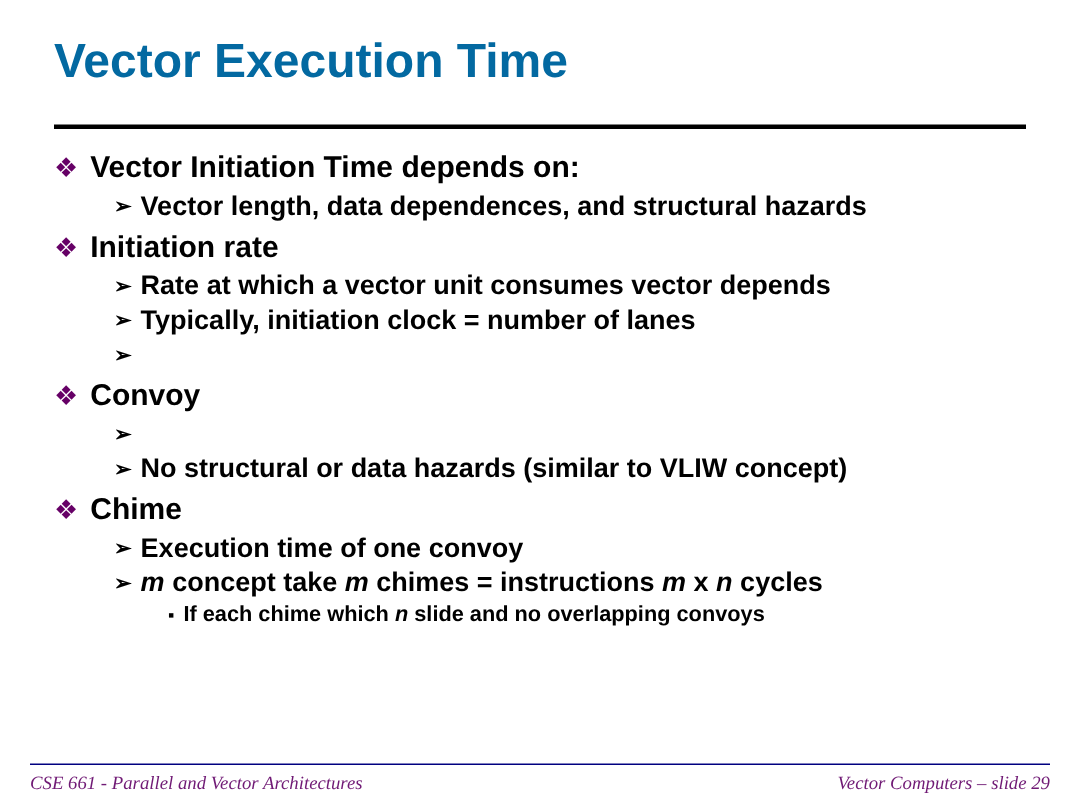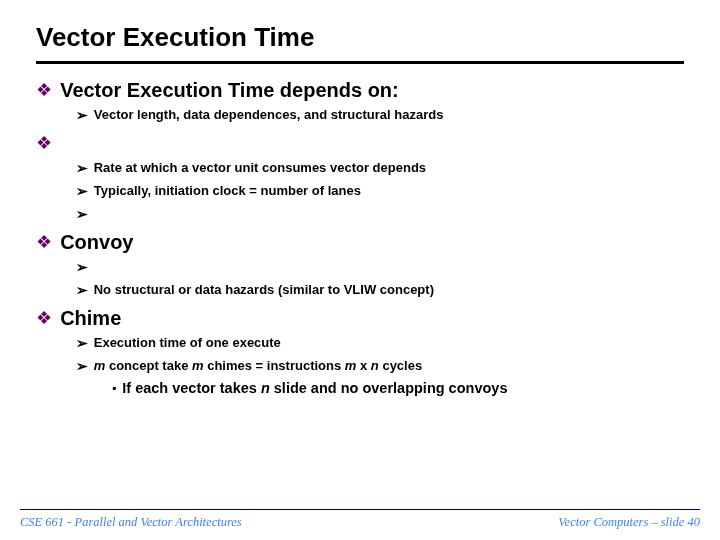--- a/index.html
+++ b/index.html
@@ -1,51 +1,52 @@
 <!DOCTYPE html>
 <html><head>
 <meta charset="utf-8">
 <style>
   * { margin: 0; padding: 0; box-sizing: border-box; }
   html, body { width: 720px; height: 540px; background: #fff; font-family: Arial, Helvetica, sans-serif; }
   .slide { width: 720px; height: 540px; position: relative; padding: 22px 36px 0 36px; }
-  .title { color: #000000; font-weight: bold; font-size: 26px; padding-bottom: 8px; border-bottom: 3px solid #000; margin-bottom: 14px; }
+  .title { color: #0369a1; font-weight: bold; font-size: 32px; padding-bottom: 24px; border-bottom: 3px solid #000; margin-bottom: 14px; }
   .body { color: #000; }
   .lvl1 { margin: 6px 0 2px 0; display: flex; }
   .lvl1 .bullet { color: #660066; font-size: 18px; margin-right: 8px; line-height: 24px; }
   .lvl1 .text { font-weight: bold; font-size: 20px; line-height: 24px; }
   .lvl2 { margin: 3px 0 3px 40px; display: flex; }
   .lvl2 .bullet { color: #000; font-size: 14px; margin-right: 6px; line-height: 20px; font-weight: bold; }
-  .lvl2 .text { font-weight: bold; font-size: 13px; line-height: 20px; }
+  .lvl2 .text { font-weight: bold; font-size: 18px; line-height: 20px; }
   .lvl3 { margin: 3px 0 3px 76px; display: flex; }
   .lvl3 .bullet { color: #000; font-size: 12px; margin-right: 6px; line-height: 18px; }
   .lvl3 .text { font-weight: bold; font-size: 14.5px; line-height: 18px; }
   .em { font-style: italic; }
-  .footer { position: absolute; bottom: 10px; left: 0; width: 100%; padding: 0 20px; display: flex; justify-content: space-between; color: #3b82f6; font-style: italic; font-family: "Times New Roman", Times, serif; font-size: 12.5px; }
+  .footer { position: absolute; bottom: 10px; left: 0; width: 100%; padding: 0 20px; display: flex; justify-content: space-between; color: #701a75; font-style: italic; font-family: "Times New Roman", Times, serif; font-size: 12.5px; }
   .footer-line { position: absolute; bottom: 30px; left: 20px; right: 20px; height: 0; border-top: 1px solid #000080; }
 </style>
 </head>
 <body>
 
 <div class="slide">
   <div class="title">Vector Execution Time</div>
 
   <div class="body">
 
     <div class="lvl1">
       <span class="bullet">❖</span>
-      <span class="text">Vector Execution Time depends on:</span>
+      <span class="text">Vector Initiation Time depends on:</span>
     </div>
     <div class="lvl2">
       <span class="bullet">➢</span>
       <span class="text">Vector length, data dependences, and structural hazards</span>
     </div>
 
     <div class="lvl1">
       <span class="bullet">❖</span>
+      <span class="text">Initiation rate</span>
     </div>
     <div class="lvl2">
       <span class="bullet">➢</span>
       <span class="text">Rate at which a vector unit consumes vector depends</span>
     </div>
     <div class="lvl2">
       <span class="bullet">➢</span>
       <span class="text">Typically, initiation clock = number of lanes</span>
     </div>
     <div class="lvl2">
@@ -63,31 +64,31 @@
       <span class="bullet">➢</span>
       <span class="text">No structural or data hazards (similar to VLIW concept)</span>
     </div>
 
     <div class="lvl1">
       <span class="bullet">❖</span>
       <span class="text">Chime</span>
     </div>
     <div class="lvl2">
       <span class="bullet">➢</span>
-      <span class="text">Execution time of one execute</span>
+      <span class="text">Execution time of one convoy</span>
     </div>
     <div class="lvl2">
       <span class="bullet">➢</span>
       <span class="text"><span class="em">m</span><span> concept take </span><span class="em">m</span><span> chimes = instructions </span><span class="em">m</span><span> x </span><span class="em">n</span><span> cycles</span></span>
     </div>
     <div class="lvl3">
       <span class="bullet">▪</span>
-      <span class="text"><span>If each vector takes </span><span class="em">n</span><span> slide and no overlapping convoys</span></span>
+      <span class="text"><span>If each chime which </span><span class="em">n</span><span> slide and no overlapping convoys</span></span>
     </div>
 
   </div>
 
   <div class="footer-line"></div>
   <div class="footer">
     <span>CSE 661 - Parallel and Vector Architectures</span>
-    <span>Vector Computers – slide 40</span>
+    <span>Vector Computers – slide 29</span>
   </div>
 </div>
 
 </body></html>

